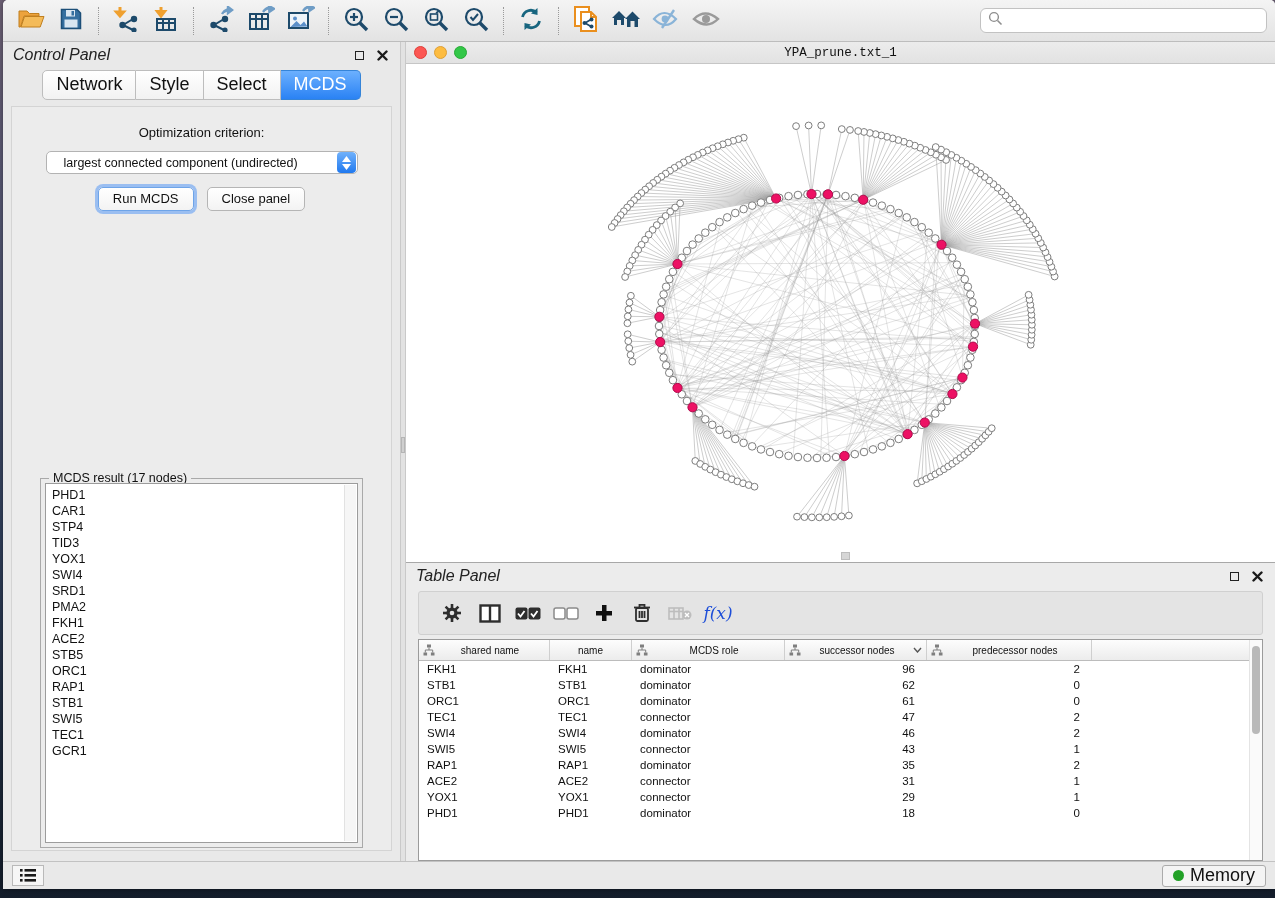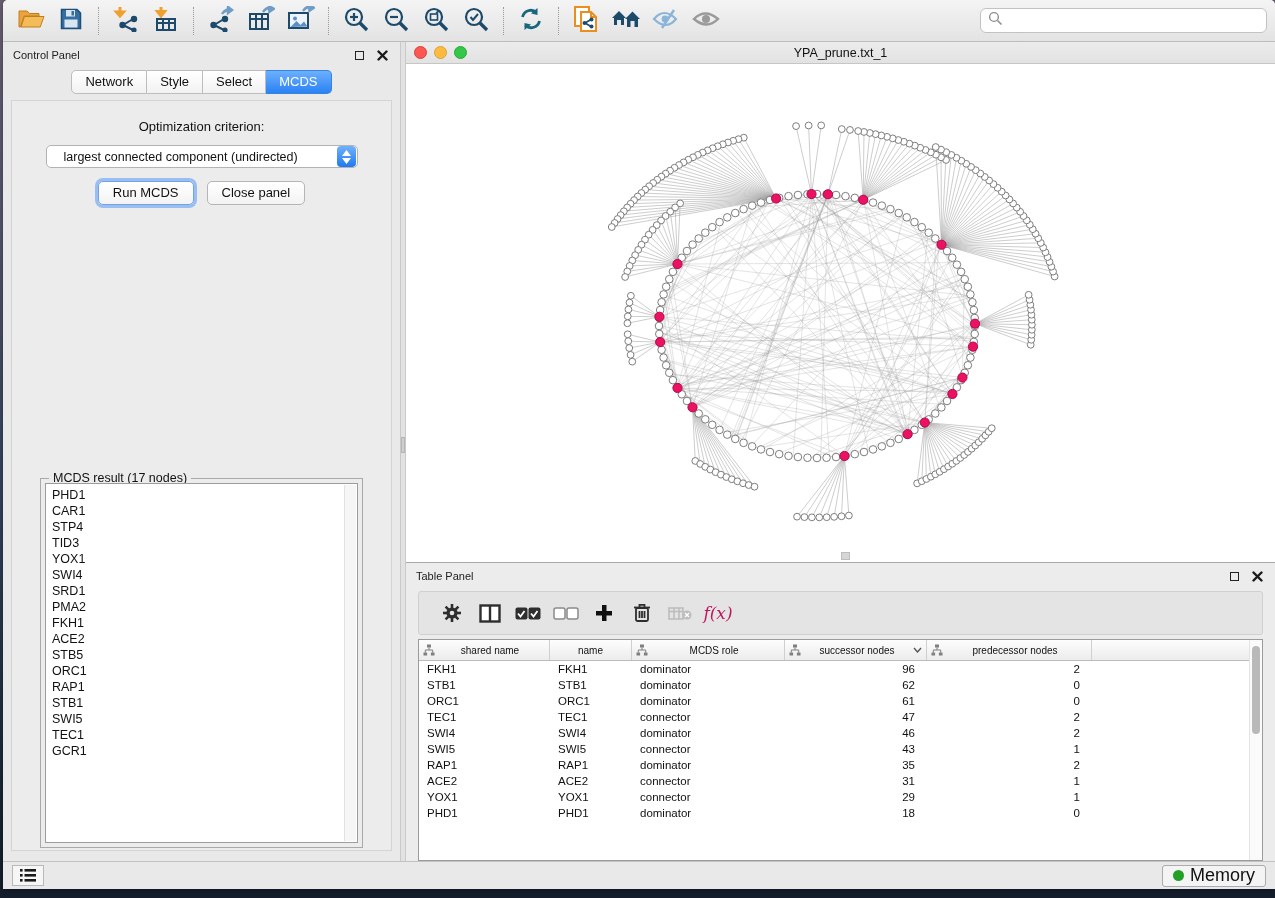--- a/index.html
+++ b/index.html
@@ -26,26 +26,26 @@
     margin-left:auto; width:287px; height:25px; background:#fff;
     border:1px solid #c2c2c2; border-radius:6px; display:flex; align-items:center; padding:0 7px;
   }
   .search-wrap input { border:none; outline:none; flex:1; font:13px "Liberation Sans",sans-serif; background:transparent; }
   
   .main { flex:1; display:flex; min-height:0; }
   .v-divider { width:6px; background:#e2e2e2; border-left:1px solid #c9c9c9; border-right:1px solid #c9c9c9; position:relative; }
   .v-divider .grip { position:absolute; top:395px; left:0; width:4px; height:16px; background:#cfcfcf; border:1px solid #b5b5b5; }
   
   .control-panel { width:397px; flex:0 0 397px; display:flex; flex-direction:column; background:#e9e9e9; }
-  .panel-head { height:26px; display:flex; align-items:center; padding:0 10px; font-size:11px; color:#222; }
+  .panel-head { height:26px; display:flex; align-items:center; padding:0 10px; font-size:16px; color:#222;font-style:italic; }
   .panel-head .sp { flex:1; }
   .winbtn { width:15px; height:15px; margin-left:8px; display:flex; align-items:center; justify-content:center; }
   .float-glyph { width:9px; height:9px; border:1.6px solid #222; background:transparent; }
   .cp-tabs { display:flex; justify-content:center; margin:2px 0 0 0; }
-  .seg { font-size:13px; padding:3px 13px 4px 13px; background:linear-gradient(#ffffff,#f2f2f2);
+  .seg { font-size:18px; padding:3px 13px 4px 13px; background:linear-gradient(#ffffff,#f2f2f2);
          border:1px solid #bdbdbd; border-left-width:0; color:#111;text-align:right; }
   .seg:first-child { border-left-width:1px; border-radius:5px 0 0 5px; }
   .seg:last-child { border-radius:0 5px 5px 0; }
   .seg.active { background:linear-gradient(#6cb0fe,#2a82f4); color:#fff; border-color:#3584d8; }
   .cp-pane { flex:1; margin:6px 8px 10px 8px; border:1px solid #d4d4d4; background:#ececec;
              display:flex; flex-direction:column; align-items:center; padding-top:18px; min-height:0; }
   .opt-label { font-size:13px; color:#111; margin-bottom:11px; }
   .dropdown { width:312px; height:23px; background:#fff; border:1px solid #b3b3b3; border-radius:5px;
               display:flex; align-items:center; overflow:hidden; }
   .dropdown .val { flex:1; font-size:12.5px; padding-left:17px; color:#111; white-space:nowrap; }
@@ -58,37 +58,37 @@
           border:1px solid #b5b5b5; border-radius:5px; color:#111; }
   .pbtn.focused { box-shadow:0 0 0 3px rgba(100,160,245,.6); border-color:#6ea4e8; }
   .cp-spacer { flex:1; }
   .fieldset { width:323px; height:370px; border:1px solid #a9a9a9; margin-bottom:2px; position:relative; background:#ececec; padding:4px; }
   .fieldset .legend { position:absolute; top:-8px; left:8px; background:#ececec; padding:0 4px; font-size:12.5px; color:#111; }
   .listbox { width:100%; height:100%; background:#fff; border:1px solid #9c9c9c; overflow:hidden; position:relative; padding:3px 0 0 6px; }
   .listbox .track { position:absolute; right:1px; top:1px; bottom:1px; width:12px; background:#f6f6f6; border-left:1px solid #e2e2e2; }
   .list-item { font-size:12.5px; line-height:16px; color:#111; }
   
   .right-side { flex:1; display:flex; flex-direction:column; min-width:0; }
-  .net-window { height:521px; flex:0 0 521px; display:flex; flex-direction:column; border-bottom:1px solid #a8a8a8; }
+  .net-window { height:521px; flex:0 0 521px; display:flex; flex-direction:column; border-bottom:1px solid #a8a8a8;font-family:Liberation Mono, monospace; }
   .net-titlebar { height:22px; background:linear-gradient(#ececec,#e2e2e2); border-bottom:1px solid #c6c6c6;
                   display:flex; align-items:center; padding:0 8px; position:relative; }
   .tl { width:13px; height:13px; border-radius:50%; margin-right:7px; }
   .tl.red { background:#fc5753; border:1px solid #df3e38; }
   .tl.yellow { background:#fdbc40; border:1px solid #de9f34; }
   .tl.green { background:#33c748; border:1px solid #27aa35; }
   .net-title { position:absolute; left:0; right:0; text-align:center; font-size:12.5px; color:#111; }
   .net-canvas { flex:1; background:#fff; position:relative; }
   .net-canvas svg { position:absolute; left:0; top:0; }
   .split-grip { position:absolute; bottom:2px; left:50%; width:9px; height:8px; background:#d6d6d6; border:1px solid #bdbdbd; }
   
   .table-panel { flex:1; display:flex; flex-direction:column; background:#ececec; min-height:0; }
   .tp-toolbar { height:44px; flex:0 0 44px; margin:2px 12px 0 12px; background:#e4e4e4;
                 border:1px solid #d0d0d0; border-radius:3px; display:flex; align-items:center; padding:0 14px; gap:0; }
   .tpbtn { width:38px; height:36px; display:flex; align-items:center; justify-content:center; }
-  .fx { font-family:"DejaVu Serif", serif; font-style:italic; font-size:17px; color:#be185d; }
+  .fx { font-family:"DejaVu Serif", serif; font-style:italic; font-size:17px; color:#1d4ed8; }
   .table-wrap { flex:1; margin:4px 12px 0 12px; border:1px solid #9b9b9b; background:#fff; position:relative;
                 display:flex; flex-direction:column; min-height:0; }
   :root { --tcols:131px 82px 153px 142px 165px 1fr; }
   .thead { display:grid; grid-template-columns:var(--tcols); height:21px; flex:0 0 21px;
            background:linear-gradient(#fdfdfd,#ececec); border-bottom:1px solid #bcbcbc; }
   .thcell { display:flex; align-items:center; font-size:10px; color:#111; border-right:1px solid #cfcfcf; padding:0 4px; position:relative; }
   .thcell .lbl { flex:1; text-align:center; }
   .thcell.filler { border-right:none; }
   .tbody { flex:1; overflow:hidden; position:relative; padding-right:14px; }
   .trow { display:grid; grid-template-columns:var(--tcols); height:16px; }

